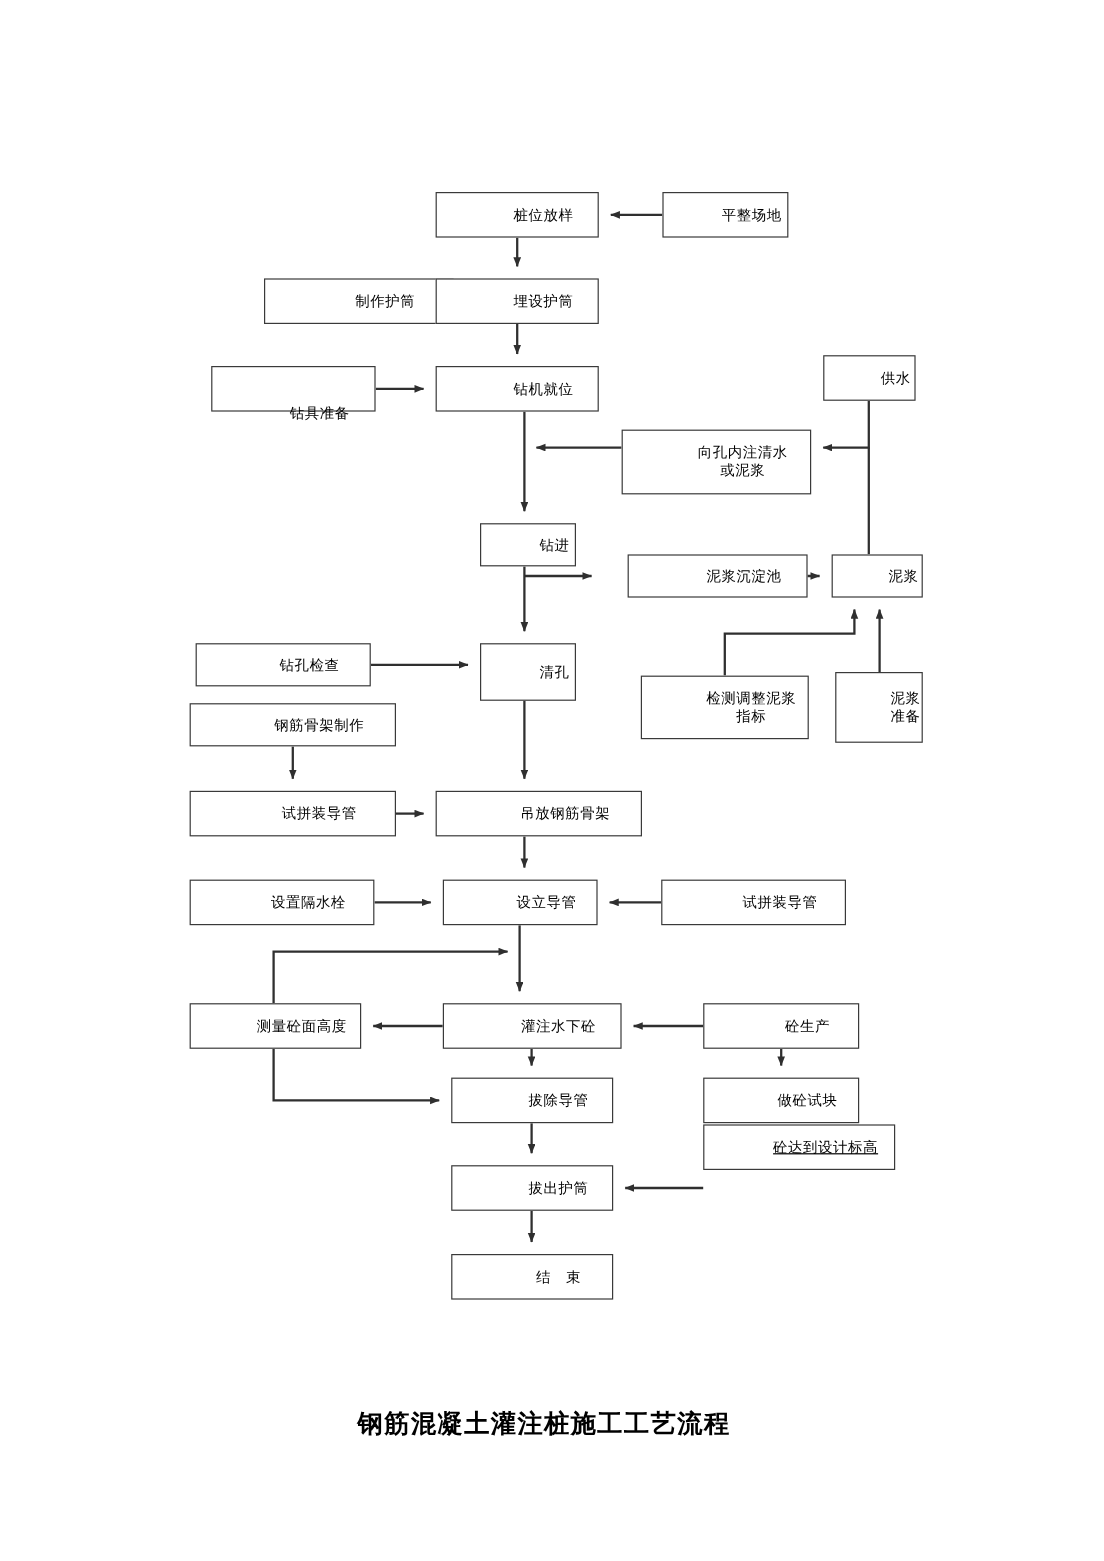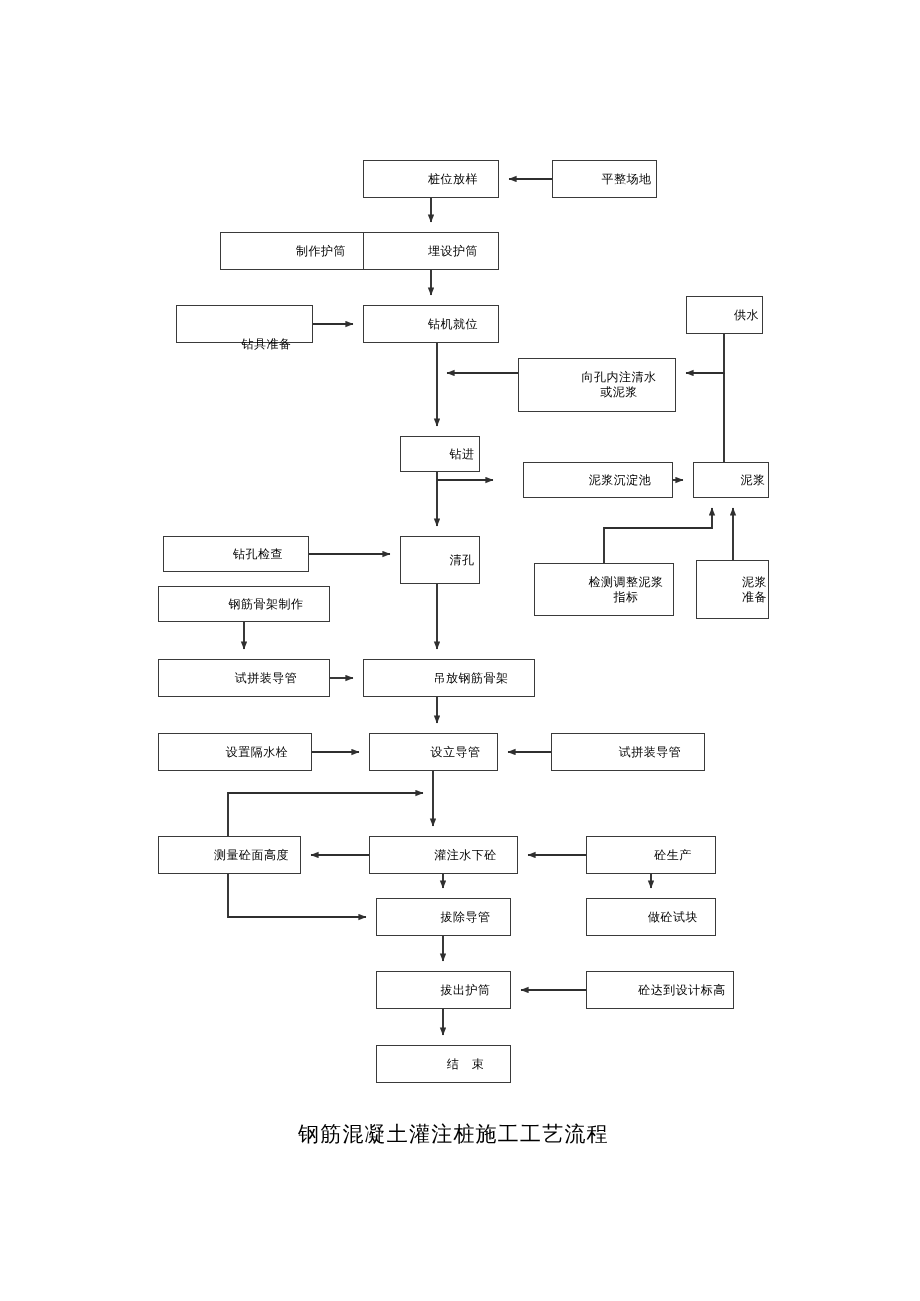--- a/index.html
+++ b/index.html
@@ -207,23 +207,23 @@
       </div>
       <div class="node" style="left: 376px; top: 898px; width: 135px; height: 38px;">
         <span style="white-space: pre-line;">拔除导管</span>
       </div>
       <div class="node" style="left: 586px; top: 898px; width: 130px; height: 38px;">
         <span style="white-space: pre-line;">做砼试块</span>
       </div>
       <div class="node" style="left: 376px; top: 971px; width: 135px; height: 38px;">
         <span style="white-space: pre-line;">拔出护筒</span>
       </div>
-      <div class="node" style="left: 586px; top: 971px; width: 148px; height: 38px;">
+      <div class="node" style="left: 586px; top: 937px; width: 160px; height: 38px; text-decoration: underline;">
         <span style="white-space: pre-line;">砼达到设计标高</span>
       </div>
       <div class="node" style="left: 376px; top: 1045px; width: 135px; height: 38px;">
         <span style="white-space: pre-line;">结　束</span>
       </div>
     </div>
 
-  <div class="caption" style="left: 298px; top: 1120px;">钢筋混凝土灌注桩施工工艺流程</div>
+  <div class="caption" style="left: 298px; top: 1172px; font-weight: bold;">钢筋混凝土灌注桩施工工艺流程</div>
 
 </div>
 
 </body></html>

